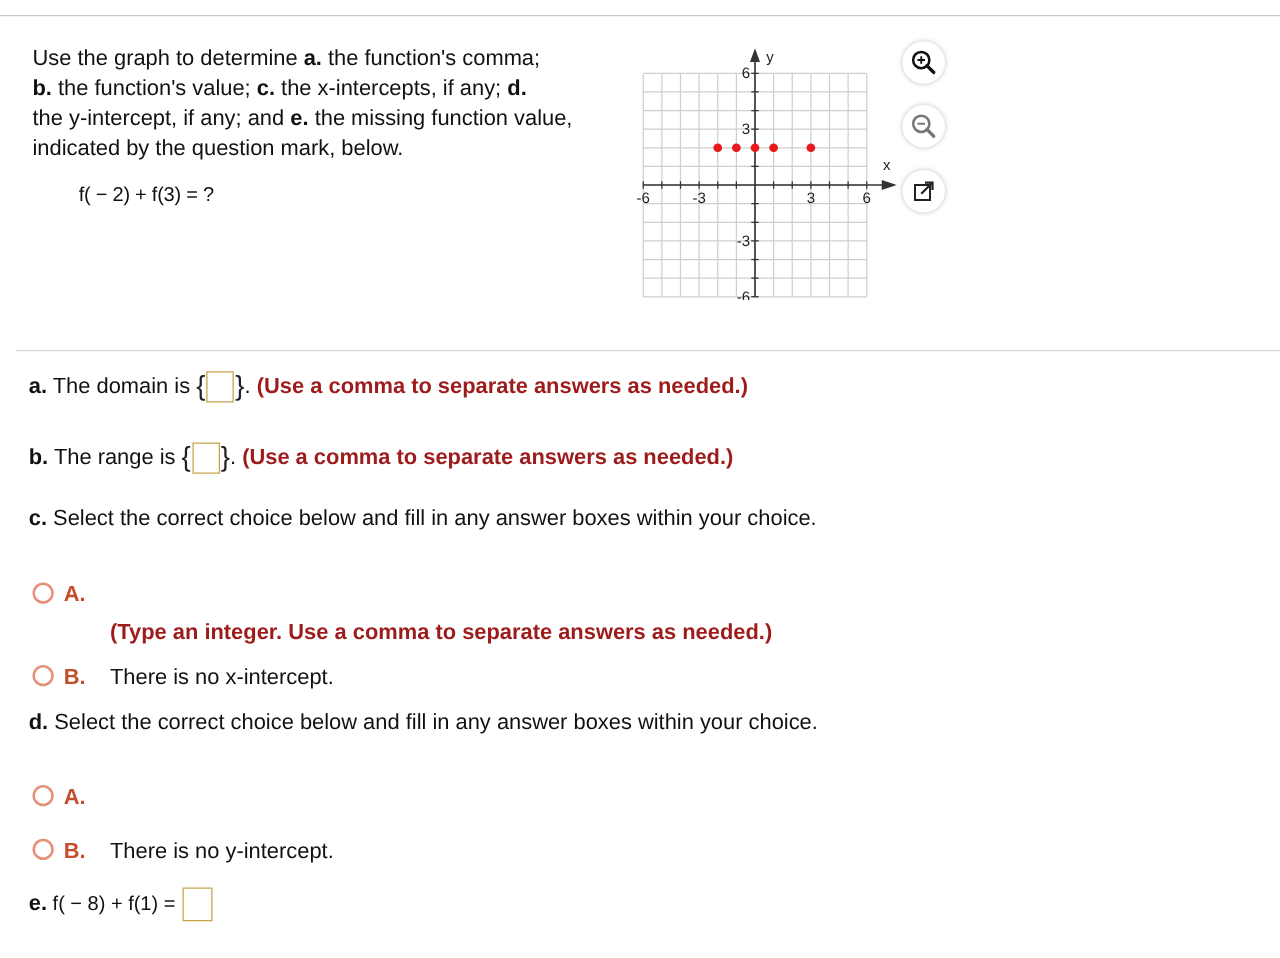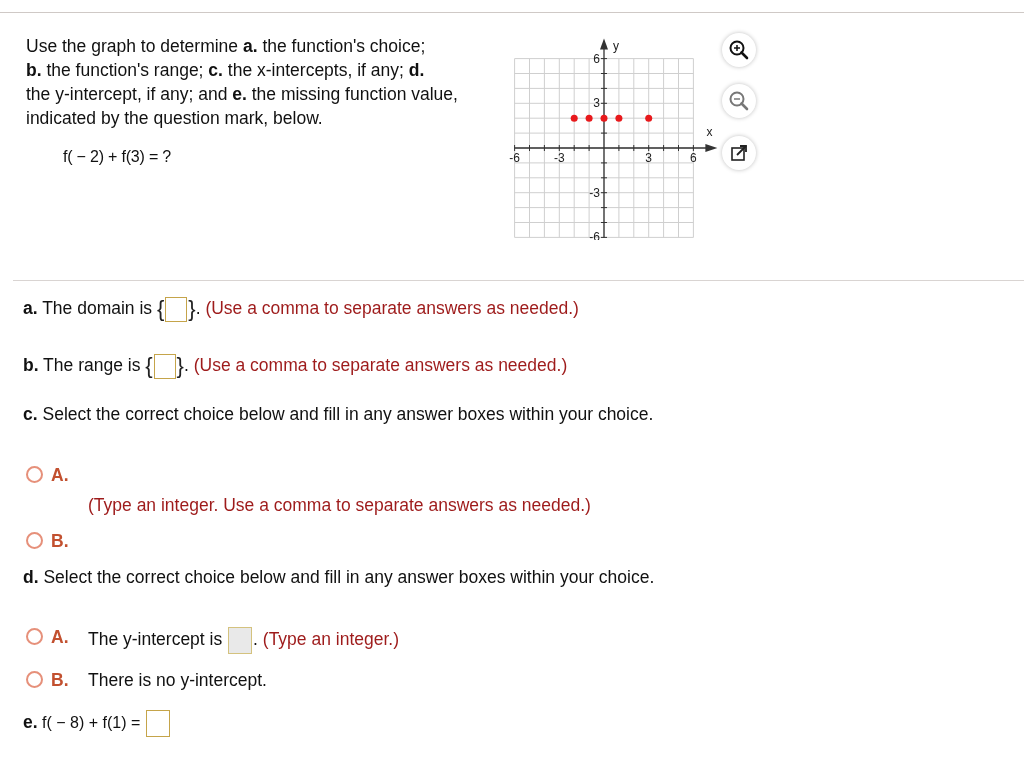--- a/index.html
+++ b/index.html
@@ -13,35 +13,35 @@
   .expr { position: absolute; left: 63px; top: 148px; font-size: 16px; letter-spacing: -0.2px; }
 
   .graph { position: absolute; left: 500px; top: 30px; width: 230px; height: 210px; }
 
   .tools { position: absolute; left: 722px; top: 33px; width: 44px; }
   .tool-btn { position: absolute; left: 0; width: 34px; height: 34px; border-radius: 50%;
               background: #fff; box-shadow: 0 0 4px rgba(0,0,0,0.25); display: flex; align-items: center; justify-content: center; }
   .tool-btn svg { display: block; }
 
   .line { position: absolute; font-size: 17.5px; white-space: nowrap; }
-  .red { color: #9e1b1b; }
+  .red { color: #9e1b1b; font-weight: bold; }
   .brace { font-size: 22px; color: #222; vertical-align: -2px; }
   .ansbox { display: inline-block; width: 22px; height: 25px; border: 1.5px solid #c5a44a; background: #fff; vertical-align: middle; margin: 0 1px; }
   .ansbox.grey { background: #e9e9e9; border-color: #d4c27e; width: 24px; height: 27px; }
   .radio { display: inline-block; width: 17px; height: 17px; border: 2px solid #e6907a; border-radius: 50%; vertical-align: -2px; background: #fff; }
   .letter { color: #c2502f; font-weight: bold; margin-left: 8px; }
   .choice-text { position: absolute; left: 88px; }
 </style>
 </head>
 <body>
 
 <div class="divider-top"></div>
 
 <div class="question">
-  <span>Use the graph to determine </span><b>a.</b><span> the function's choice; </span><br><b>b.</b><span> the function's range; </span><b>c.</b><span> the x-intercepts, if any; </span><b>d.</b><br><span> the y-intercept, if any; and </span><b>e.</b><span> the missing function value, indicated by the question mark, below.</span>
+  <span>Use the graph to determine </span><b>a.</b><span> the function's comma; </span><br><b>b.</b><span> the function's value; </span><b>c.</b><span> the x-intercepts, if any; </span><b>d.</b><br><span> the y-intercept, if any; and </span><b>e.</b><span> the missing function value, indicated by the question mark, below.</span>
 </div>
 
 <div class="expr">f( − 2) + f(3) = ?</div>
 
 <div class="graph">
   <svg width="230" height="210" viewBox="0 0 230 210" id="graph-svg">
       <line x1="14.599999999999994" y1="28.599999999999994" x2="14.599999999999994" y2="207.4" stroke="#cfcfcf" stroke-width="1"></line>
       <line x1="29.5" y1="28.599999999999994" x2="29.5" y2="207.4" stroke="#cfcfcf" stroke-width="1"></line>
       <line x1="44.4" y1="28.599999999999994" x2="44.4" y2="207.4" stroke="#cfcfcf" stroke-width="1"></line>
       <line x1="59.3" y1="28.599999999999994" x2="59.3" y2="207.4" stroke="#cfcfcf" stroke-width="1"></line>
@@ -152,29 +152,29 @@
   <b>c.</b><span> Select the correct choice below and fill in any answer boxes within your choice.</span>
 </div>
 
 <div class="line" style="left:26px; top:465px; width:700px; height:30px;">
   <span class="radio"></span><span class="letter">A.</span>
 </div>
 <div class="line red" style="left:88px; top:495px;">(Type an integer. Use a comma to separate answers as needed.)</div>
 
 <div class="line" style="left:26px; top:531px; width:400px;">
   <span class="radio"></span><span class="letter">B.</span>
+  <span class="choice-text" style="left:62px; top:0">There is no x-intercept.</span>
 </div>
 
 <div class="line" style="left:23px; top:567px;">
   <b>d.</b><span> Select the correct choice below and fill in any answer boxes within your choice.</span>
 </div>
 
 <div class="line" style="left:26px; top:627px; width:700px; height:30px;">
   <span class="radio"></span><span class="letter">A.</span>
-  <span class="choice-text" style="left:62px; top:0"><span>The y-intercept is </span><span class="ansbox grey"></span><span>.</span><span class="red"> (Type an integer.)</span></span>
 </div>
 
 <div class="line" style="left:26px; top:670px; width:400px;">
   <span class="radio"></span><span class="letter">B.</span>
   <span class="choice-text" style="left:62px; top:0">There is no y-intercept.</span>
 </div>
 
 <div class="line" style="left:23px; top:710px; font-size:16px;">
   <b style="font-size:17.5px">e.</b><span> f( − 8) + f(1) = </span><span class="ansbox" style="width:24px;height:27px;"></span>
 </div>

